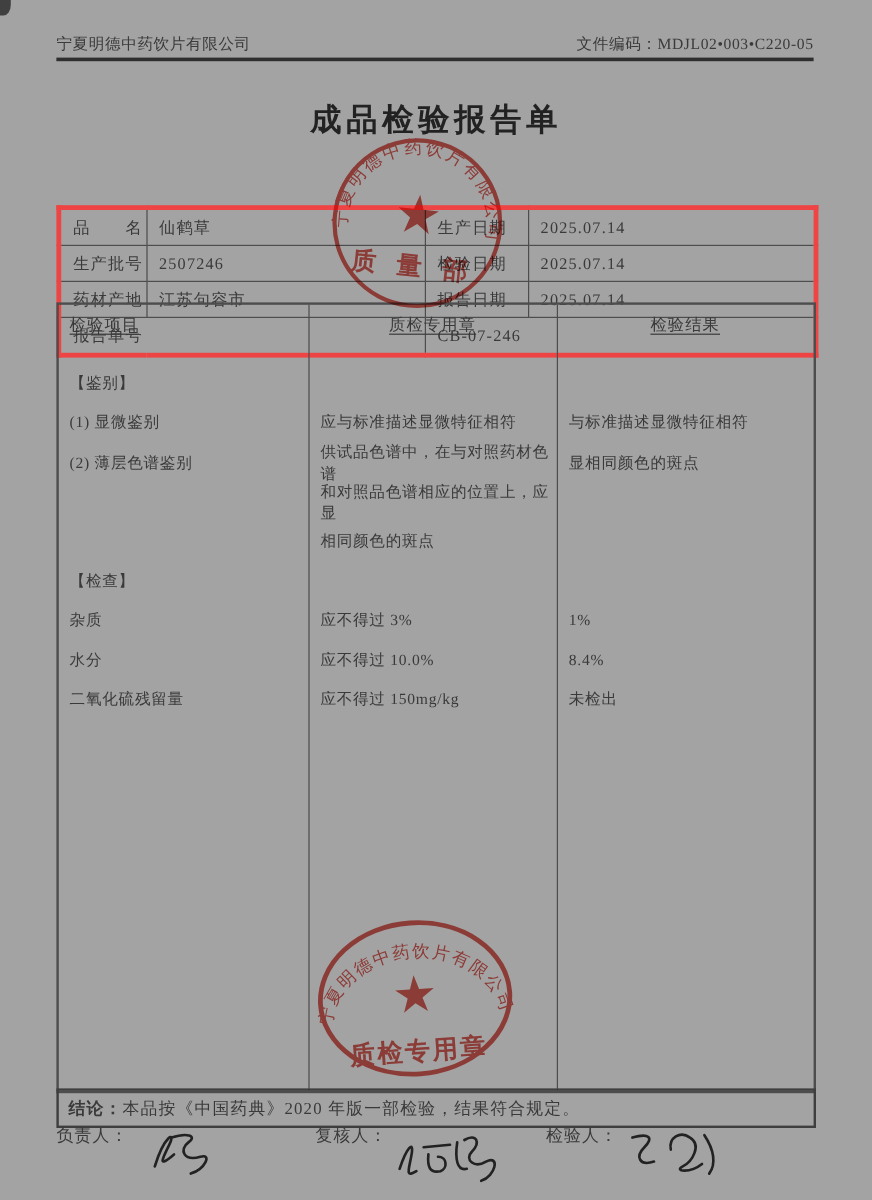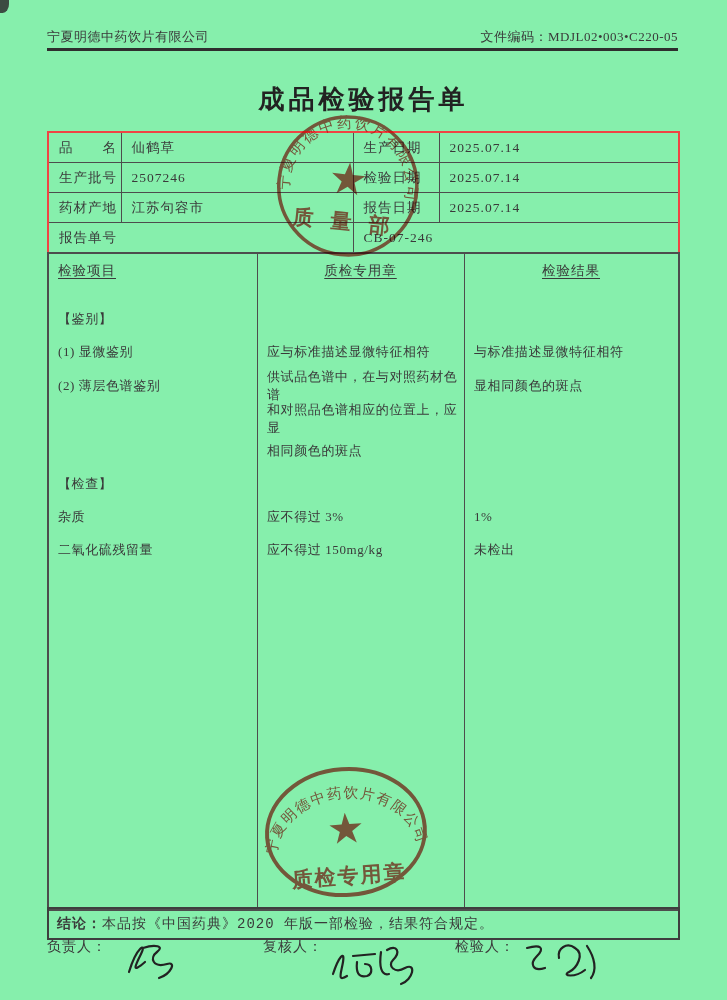--- a/index.html
+++ b/index.html
@@ -1,42 +1,42 @@
 <!DOCTYPE html>
 <html><head>
 <meta charset="utf-8">
 <style>
   html,body{margin:0;padding:0;background:#e8e8e8;}
   .page{
-    position:relative;width:727px;height:1000px;background:#86efac;
+    position:relative;width:727px;height:1000px;background:#a3a3a3;
     font-family:"Liberation Serif","DejaVu Serif",serif;
     color:#3a3a3a;overflow:hidden;margin:0 auto;
   }
   .corner-smudge{position:absolute;left:0;top:0;width:9px;height:13px;background:#2f2f2f;border-radius:0 0 70% 0;opacity:.85;}
   .doc-header{position:absolute;left:47px;top:28px;width:631px;display:flex;justify-content:space-between;font-size:13px;letter-spacing:.5px;}
   .header-rule{position:absolute;left:47px;top:48px;width:631px;height:3px;background:#2e2e2e;}
   .doc-title{position:absolute;left:0;top:82px;width:727px;text-align:center;font-size:26px;font-weight:bold;letter-spacing:4px;color:#222;}
   
   table.info{position:absolute;left:47px;top:131px;border-collapse:collapse;table-layout:fixed;width:631px;}
   table.info td{border:1px solid #4d4d4d;height:29px;font-size:13.5px;padding:0 0 0 10px;letter-spacing:1px;white-space:nowrap;overflow:hidden;}
-  table.info{border:2px solid #ef4444;}
+  table.info{border:4px solid #ef4444;margin-top:40px;}
   td.lbl{letter-spacing:1.5px;}
   
   .insp{position:absolute;left:47px;top:252px;width:629px;height:655px;border:2px solid #4d4d4d;}
   .vdiv{position:absolute;top:0;bottom:0;width:1px;background:#4d4d4d;}
   .vdiv.v1{left:208px;} .vdiv.v2{left:415px;}
   .insp-head{position:absolute;left:0;top:8px;width:100%;display:grid;grid-template-columns:208px 207px 214px;font-size:13.5px;letter-spacing:1px;}
   .insp-head .h1{padding-left:9px;text-align:left;}
   .insp-head .hc{text-align:center;}
   .insp-head span{text-decoration:underline;text-underline-offset:3px;}
   .insp-body{position:absolute;left:0;top:48px;width:100%;}
   .insp-row{display:grid;grid-template-columns:208px 207px 214px;height:33px;align-items:center;font-size:13px;letter-spacing:.6px;}
   .insp-row .c1{padding-left:9px;} .insp-row .c2{padding-left:10px;} .insp-row .c3{padding-left:10px;}
   
-  .conclusion{position:absolute;left:47px;top:907px;width:629px;height:29px;border:2px solid #3e3e3e;display:flex;align-items:center;font-size:14px;letter-spacing:1px;font-family:Liberation Mono, monospace;}
+  .conclusion{position:absolute;left:47px;top:907px;width:629px;height:29px;border:2px solid #3e3e3e;display:flex;align-items:center;font-size:14px;letter-spacing:1px;}
   .conclusion .lab{font-weight:bold;padding-left:8px;}
   
   .sig-row{position:absolute;left:0;top:938px;width:727px;height:62px;font-size:14px;}
   .sig{position:absolute;display:flex;align-items:flex-start;letter-spacing:1px;}
   .sig.s1{left:47px;} .sig.s2{left:263px;} .sig.s3{left:455px;}
   .sig svg{margin-top:-4px;}
   .scribble{stroke:#222;stroke-width:2.2;fill:none;stroke-linecap:round;stroke-linejoin:round;}
   
   .stamp{position:absolute;mix-blend-mode:multiply;opacity:.88;}
   .stamp-top{left:272px;top:108px;transform:rotate(6deg);}
@@ -127,20 +127,25 @@
   </div>
         <div class="insp-row">
     <div class="c1">【检查】</div>
     <div class="c2"></div>
     <div class="c3"></div>
   </div>
         <div class="insp-row">
     <div class="c1">杂质</div>
     <div class="c2">应不得过 3%</div>
     <div class="c3">1%</div>
+  </div>
+        <div class="insp-row">
+    <div class="c1">水分</div>
+    <div class="c2">应不得过 10.0%</div>
+    <div class="c3">8.4%</div>
   </div>
         <div class="insp-row">
     <div class="c1">二氧化硫残留量</div>
     <div class="c2">应不得过 150mg/kg</div>
     <div class="c3">未检出</div>
   </div>
       </div>
 
     <svg class="stamp stamp-bottom" width="178" height="148" viewBox="0 0 178 148" style="left:208px;top:505px;">
       <defs>

